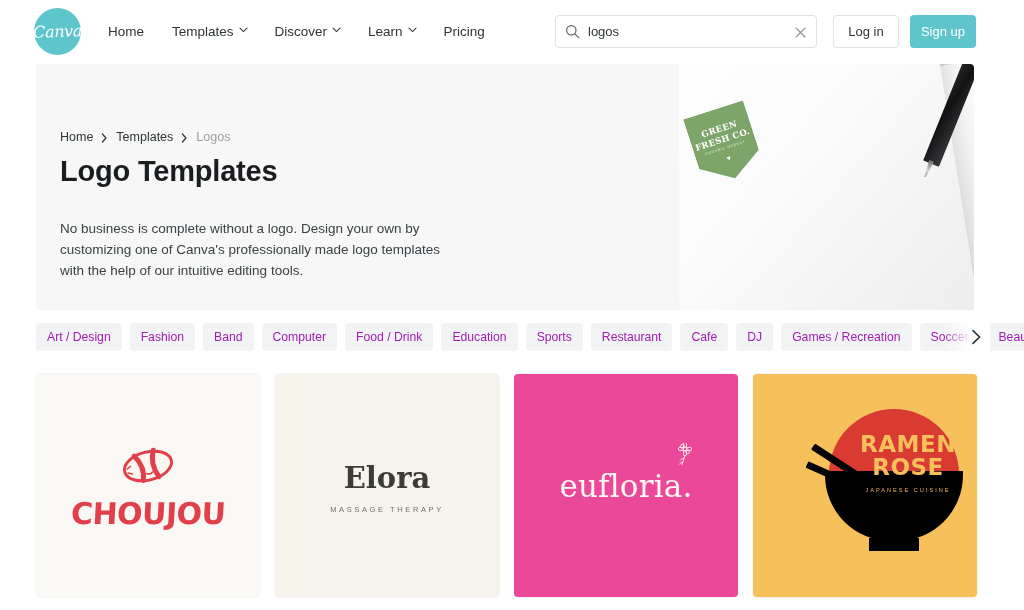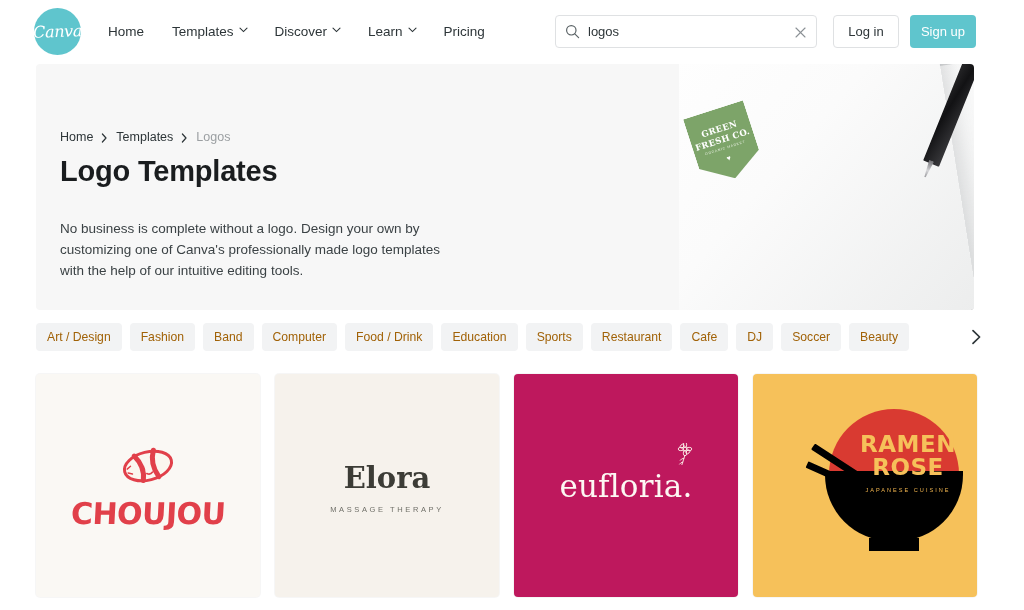--- a/index.html
+++ b/index.html
@@ -133,21 +133,21 @@
   }
 
   
   .chips-row {
     position: absolute; left: 36px; top: 323px; width: 988px; height: 28px;
     display: flex; align-items: center; overflow: hidden;
   }
   .chip {
     height: 28px; background: #f2f3f4; border-radius: 4px;
     display: flex; align-items: center; padding: 0 11px;
-    font-size: 12.2px; color: #a16207; margin-right: 8px;
+    font-size: 12.2px; color: #a21caf; margin-right: 8px;
     white-space: nowrap; cursor: pointer; flex: 0 0 auto;
   }
   .chips-fade {
     position: absolute; right: 34px; top: 320px; width: 48px; height: 34px;
     background: linear-gradient(90deg,rgba(255,255,255,0) 0%,#fff 62%);
     pointer-events: none;
   }
   .chips-next {
     position: absolute; right: 38px; top: 326px; width: 20px; height: 22px;
     display: flex; align-items: center; justify-content: center; cursor: pointer;
@@ -183,21 +183,21 @@
     color: #3c3c36; line-height: 1.07;
   }
   .c2-l1 { font-size: 29px; }
   .c2-l2 { font-size: 25px; }
   .c2-sub {
     margin-top: 10px; font-size: 7.5px; letter-spacing: 2.6px;
     color: #6f6f68; font-family: "Liberation Sans", sans-serif;
   }
 
   
-  .c3 { background: #be185d; }
+  .c3 { background: #ec4899; }
   .c3-inner { position: relative; text-align: center; }
   .c3-name {
     font-family: "DejaVu Serif", serif; font-size: 31px; color: #fdf7f3;
     letter-spacing: 0.2px;
   }
   .c3-flower {
     position: absolute; right: -2px; top: -25px; width: 20px; height: 24px;
   }
 
   
@@ -350,20 +350,21 @@
     <div class="chip">Art / Design</div>
     <div class="chip">Fashion</div>
     <div class="chip">Band</div>
     <div class="chip">Computer</div>
     <div class="chip">Food / Drink</div>
     <div class="chip">Education</div>
     <div class="chip">Sports</div>
     <div class="chip">Restaurant</div>
     <div class="chip">Cafe</div>
     <div class="chip">DJ</div>
+    <div class="chip">Games / Recreation</div>
     <div class="chip">Soccer</div>
     <div class="chip">Beauty</div>
 
   </div>
   <div class="chips-fade"></div>
   <div class="chips-next">
     <svg width="11" height="16" viewBox="0 0 11 16">
         <path d="M2 1.6 L8.6 8 L2 14.4" fill="none" stroke="#2d3538" stroke-width="1.7" stroke-linecap="round" stroke-linejoin="round"></path>
       </svg>
   </div>

